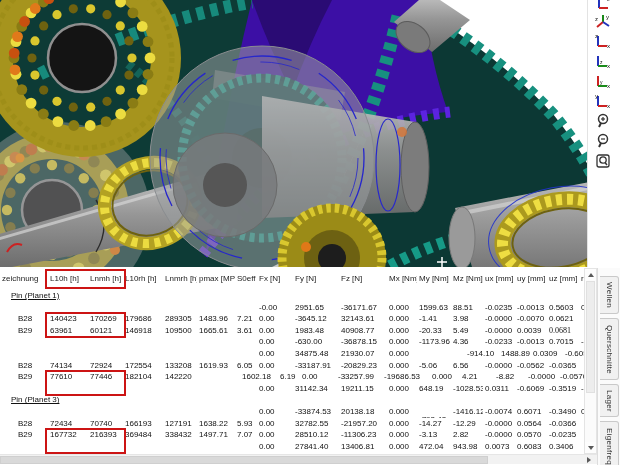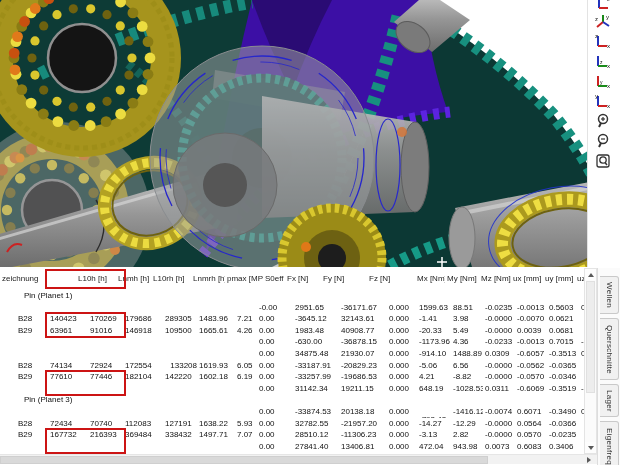--- a/index.html
+++ b/index.html
@@ -19,21 +19,21 @@
   .railBtn svg{display:block;}
 
   
   #tableArea{position:absolute;left:0;top:268px;width:584px;height:188px;background:#fff;
              overflow:hidden;font-size:8px;line-height:11.6px;white-space:nowrap;}
   .hd{height:22px;display:flex;align-items:center;}
   .hd .c{font-size:8px;color:#222;}
   .row{display:flex;height:11.6px;}
   .c{flex:none;overflow:hidden;padding-left:2px;}
   .c.name{overflow:visible;}
-  .grp .c{padding-left:24px;overflow:visible;}
+  .grp .c{padding-left:11px;overflow:visible;text-decoration:underline;}
   .bname{padding-left:18px;}
 
   
   .hlbox{position:absolute;border:2px solid var(--hl,#cc1414);pointer-events:none;}
 
   
   #vscroll{position:absolute;left:584px;top:268px;width:13px;height:186px;background:#fbfbfb;
            border:1px solid #e4e4e4;}
   .vbtn{position:absolute;left:0;width:11px;height:11px;background:#fdfdfd;display:flex;
         align-items:center;justify-content:center;border:0;padding:0;}
@@ -363,21 +363,21 @@
           <rect x="3" y="2" width="12" height="12" rx="2" fill="none" stroke="#333" stroke-width="1.3"></rect>
           <circle cx="9" cy="7" r="3.2" fill="none" stroke="#333" stroke-width="1.3"></circle>
           <line x1="11" y1="9.5" x2="13" y2="12" stroke="#333" stroke-width="1.5"></line>
         </svg>
     </button>
   </div>
 
   <div id="tableArea">
     <div class="hd" id="theadRow">
         <div class="c" style="width: 48px;">zeichnung</div>
-        <div class="c" style="width: 40px; margin-left: 28px;">L10h [h]</div>
+        <div class="c" style="width: 40px;">L10h [h]</div>
         <div class="c" style="width: 35px;">Lnmh [h]</div>
         <div class="c" style="width: 40px;">L10rh [h]</div>
         <div class="c" style="width: 34px;">Lnmrh [h]</div>
         <div class="c" style="width: 38px;">pmax [MPa]</div>
         <div class="c" style="width: 22px;">S0eff</div>
         <div class="c" style="width: 36px;">Fx [N]</div>
         <div class="c" style="width: 46px;">Fy [N]</div>
         <div class="c" style="width: 48px;">Fz [N]</div>
         <div class="c" style="width: 30px;">Mx [Nm]</div>
         <div class="c" style="width: 34px;">My [Nm]</div>
@@ -425,34 +425,34 @@
           <div class="c" style="width: 34px;">-1.41</div>
           <div class="c" style="width: 32px;">3.98</div>
           <div class="c" style="width: 32px;">-0.0000</div>
           <div class="c" style="width: 32px;">-0.0070</div>
           <div class="c" style="width: 32px;">0.0621</div>
           <div class="c" style="width: 5px;"></div>
         </div>
         <div class="row">
           <div class="c name bname" style="width: 48px;">B29</div>
           <div class="c" style="width: 40px;">63961</div>
-          <div class="c" style="width: 35px;">91016</div>
+          <div class="c" style="width: 35px;">60121</div>
           <div class="c" style="width: 40px;">146918</div>
           <div class="c" style="width: 34px;">109500</div>
           <div class="c" style="width: 38px;">1665.61</div>
-          <div class="c" style="width: 22px;">4.26</div>
+          <div class="c" style="width: 22px;">3.61</div>
           <div class="c" style="width: 36px;">0.00</div>
           <div class="c" style="width: 46px;">1983.48</div>
           <div class="c" style="width: 48px;">40908.77</div>
           <div class="c" style="width: 30px;">0.000</div>
           <div class="c" style="width: 34px;">-20.33</div>
           <div class="c" style="width: 32px;">5.49</div>
           <div class="c" style="width: 32px;">-0.0000</div>
           <div class="c" style="width: 32px;">0.0039</div>
-          <div class="c" style="width: 32px;">0.0681</div>
+          <div class="c" style="width: 32px; font-family: Liberation Serif, serif;">0.0681</div>
           <div class="c" style="width: 5px;"></div>
         </div>
         <div class="row">
           <div class="c name" style="width: 48px;"></div>
           <div class="c" style="width: 40px;"></div>
           <div class="c" style="width: 35px;"></div>
           <div class="c" style="width: 40px;"></div>
           <div class="c" style="width: 34px;"></div>
           <div class="c" style="width: 38px;"></div>
           <div class="c" style="width: 22px;"></div>
@@ -472,53 +472,53 @@
           <div class="c" style="width: 40px;"></div>
           <div class="c" style="width: 35px;"></div>
           <div class="c" style="width: 40px;"></div>
           <div class="c" style="width: 34px;"></div>
           <div class="c" style="width: 38px;"></div>
           <div class="c" style="width: 22px;"></div>
           <div class="c" style="width: 36px;">0.00</div>
           <div class="c" style="width: 46px;">34875.48</div>
           <div class="c" style="width: 48px;">21930.07</div>
           <div class="c" style="width: 30px;">0.000</div>
-          <div class="c" style="width: 34px;">-914.10</div>
+          <div class="c" style="width: 34px; margin-left: 48px;">-914.10</div>
           <div class="c" style="width: 32px;">1488.89</div>
           <div class="c" style="width: 32px;">0.0309</div>
           <div class="c" style="width: 32px;">-0.6057</div>
           <div class="c" style="width: 32px;">-0.3513</div>
           <div class="c" style="width: 5px;">0</div>
         </div>
         <div class="row">
           <div class="c name bname" style="width: 48px;">B28</div>
           <div class="c" style="width: 40px;">74134</div>
           <div class="c" style="width: 35px;">72924</div>
           <div class="c" style="width: 40px;">172554</div>
-          <div class="c" style="width: 34px; text-align: right;">133208</div>
+          <div class="c" style="width: 34px;">133208</div>
           <div class="c" style="width: 38px;">1619.93</div>
           <div class="c" style="width: 22px;">6.05</div>
           <div class="c" style="width: 36px;">0.00</div>
           <div class="c" style="width: 46px;">-33187.91</div>
           <div class="c" style="width: 48px;">-20829.23</div>
           <div class="c" style="width: 30px;">0.000</div>
           <div class="c" style="width: 34px;">-5.06</div>
           <div class="c" style="width: 32px;">6.56</div>
           <div class="c" style="width: 32px;">-0.0000</div>
           <div class="c" style="width: 32px;">-0.0562</div>
           <div class="c" style="width: 32px;">-0.0365</div>
           <div class="c" style="width: 5px;"></div>
         </div>
         <div class="row">
           <div class="c name bname" style="width: 48px;">B29</div>
           <div class="c" style="width: 40px;">77610</div>
           <div class="c" style="width: 35px;">77446</div>
           <div class="c" style="width: 40px;">182104</div>
           <div class="c" style="width: 34px;">142220</div>
-          <div class="c" style="width: 38px;">1602.18</div>
+          <div class="c" style="width: 38px; margin-left: 43px;">1602.18</div>
           <div class="c" style="width: 22px;">6.19</div>
           <div class="c" style="width: 36px;">0.00</div>
           <div class="c" style="width: 46px;">-33257.99</div>
           <div class="c" style="width: 48px;">-19686.53</div>
           <div class="c" style="width: 30px;">0.000</div>
           <div class="c" style="width: 34px;">4.21</div>
           <div class="c" style="width: 32px;">-8.82</div>
           <div class="c" style="width: 32px;">-0.0000</div>
           <div class="c" style="width: 32px;">-0.0570</div>
           <div class="c" style="width: 32px;">-0.0346</div>
@@ -562,21 +562,21 @@
           <div class="c" style="width: 32px;">-1416.12</div>
           <div class="c" style="width: 32px;">-0.0074</div>
           <div class="c" style="width: 32px;">0.6071</div>
           <div class="c" style="width: 32px;">-0.3490</div>
           <div class="c" style="width: 5px;">0</div>
         </div>
         <div class="row">
           <div class="c name bname" style="width: 48px;">B28</div>
           <div class="c" style="width: 40px;">72434</div>
           <div class="c" style="width: 35px;">70740</div>
-          <div class="c" style="width: 40px;">112083</div>
+          <div class="c" style="width: 40px;">166193</div>
           <div class="c" style="width: 34px;">127191</div>
           <div class="c" style="width: 38px;">1638.22</div>
           <div class="c" style="width: 22px;">5.93</div>
           <div class="c" style="width: 36px;">0.00</div>
           <div class="c" style="width: 46px;">32782.55</div>
           <div class="c" style="width: 48px;">-21957.20</div>
           <div class="c" style="width: 30px;">0.000</div>
           <div class="c" style="width: 34px;">-14.27</div>
           <div class="c" style="width: 32px;">-12.29</div>
           <div class="c" style="width: 32px;">-0.0000</div>

